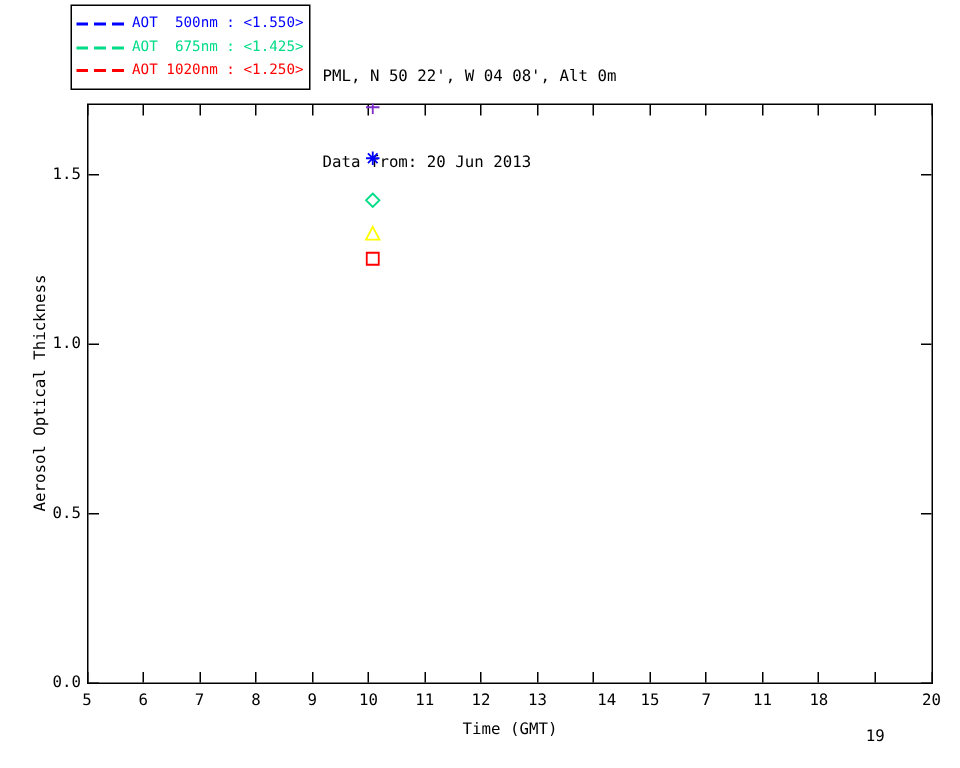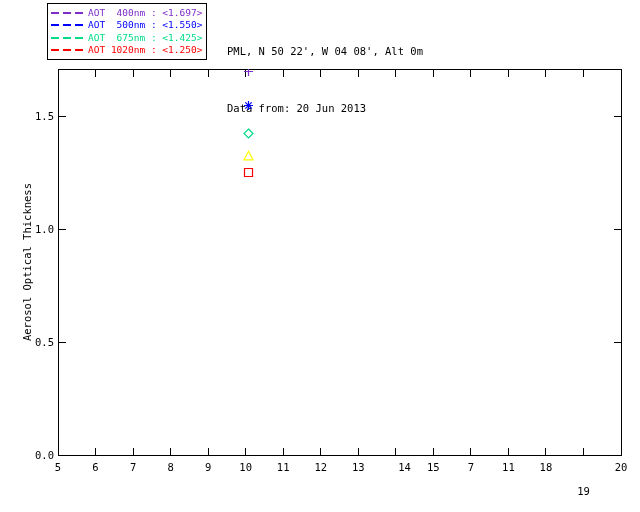--- a/index.html
+++ b/index.html
@@ -11,21 +11,21 @@
   
   .legend{
     position:absolute;left:47px;top:3px;width:160px;height:57px;
     border:1px solid #000;box-sizing:border-box;
     display:flex;flex-direction:column;justify-content:space-evenly;
     padding:1px 3px;
   }
   .lrow{display:flex;align-items:center;font-size:9.5px;line-height:10px;white-space:pre;}
   .ldash{width:33px;height:2px;margin-right:4px;flex:none;}
   
-  .header{position:absolute;left:227px;top:4px;font-size:10.5px;line-height:19px;white-space:pre;}
+  .header{position:absolute;left:215px;top:4px;font-size:10.5px;line-height:19px;white-space:pre;}
   
   .plotbox{
     position:absolute;left:58px;top:69px;width:564px;height:387px;
     border:1px solid #000;box-sizing:border-box;
   }
   .points{
     position:absolute;left:58px;top:69px;width:564px;height:387px;
     overflow:hidden;pointer-events:none;
   }
   .points svg{position:absolute;}
@@ -37,21 +37,20 @@
     position:absolute;left:27px;top:262px;transform:translate(-50%,-50%) rotate(-90deg);
     white-space:nowrap;font-size:10.5px;
   }
 </style>
 </head>
 <body>
 
 <div class="canvas">
 
   <div class="legend" id="legend">
-      <div class="lrow"><span class="ldash" style="background: repeating-linear-gradient(to right, rgb(125, 45, 200) 0px, rgb(125, 45, 200) 8px, transparent 8px, transparent 12px);"></span><span style="color: rgb(125, 45, 200);">AOT  400nm : &lt;1.697&gt;</span></div>
       <div class="lrow"><span class="ldash" style="background: repeating-linear-gradient(to right, rgb(0, 0, 255) 0px, rgb(0, 0, 255) 8px, transparent 8px, transparent 12px);"></span><span style="color: rgb(0, 0, 255);">AOT  500nm : &lt;1.550&gt;</span></div>
       <div class="lrow"><span class="ldash" style="background: repeating-linear-gradient(to right, rgb(0, 220, 135) 0px, rgb(0, 220, 135) 8px, transparent 8px, transparent 12px);"></span><span style="color: rgb(0, 220, 135);">AOT  675nm : &lt;1.425&gt;</span></div>
       <div class="lrow"><span class="ldash" style="background: repeating-linear-gradient(to right, rgb(255, 0, 0) 0px, rgb(255, 0, 0) 8px, transparent 8px, transparent 12px);"></span><span style="color: rgb(255, 0, 0);">AOT 1020nm : &lt;1.250&gt;</span></div>
     </div>
 
   <div class="header">
     <div>PML, N 50 22', W 04 08', Alt 0m</div>
     <div>Data from: 20 Jun 2013</div>
   </div>
 
@@ -139,15 +138,16 @@
           <path d="M6.5 2.2 L11 10.8 L2 10.8 Z"></path>
         </g>
       </svg>
       <svg width="13" height="13" viewBox="0 0 13 13" style="left: 183.794px; top: 97.3363px;">
         <g fill="none" stroke="#FF0000" stroke-width="1.2">
           <path d="M2.5 2.5 H10.5 V10.5 H2.5 Z"></path>
         </g>
       </svg>
     </div>
 
+  <div class="xlabel">Time (GMT)</div>
   <div class="ylabel">Aerosol Optical Thickness</div>
 
 </div>
 
 </body></html>

